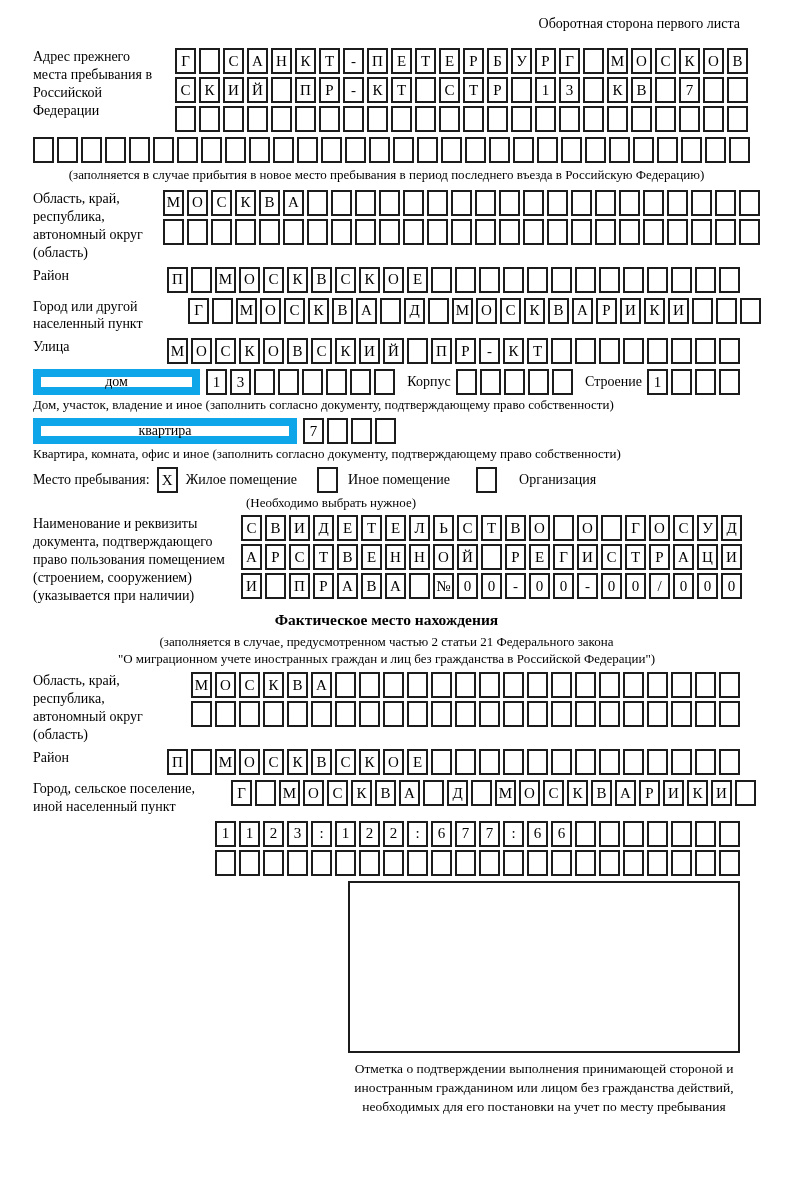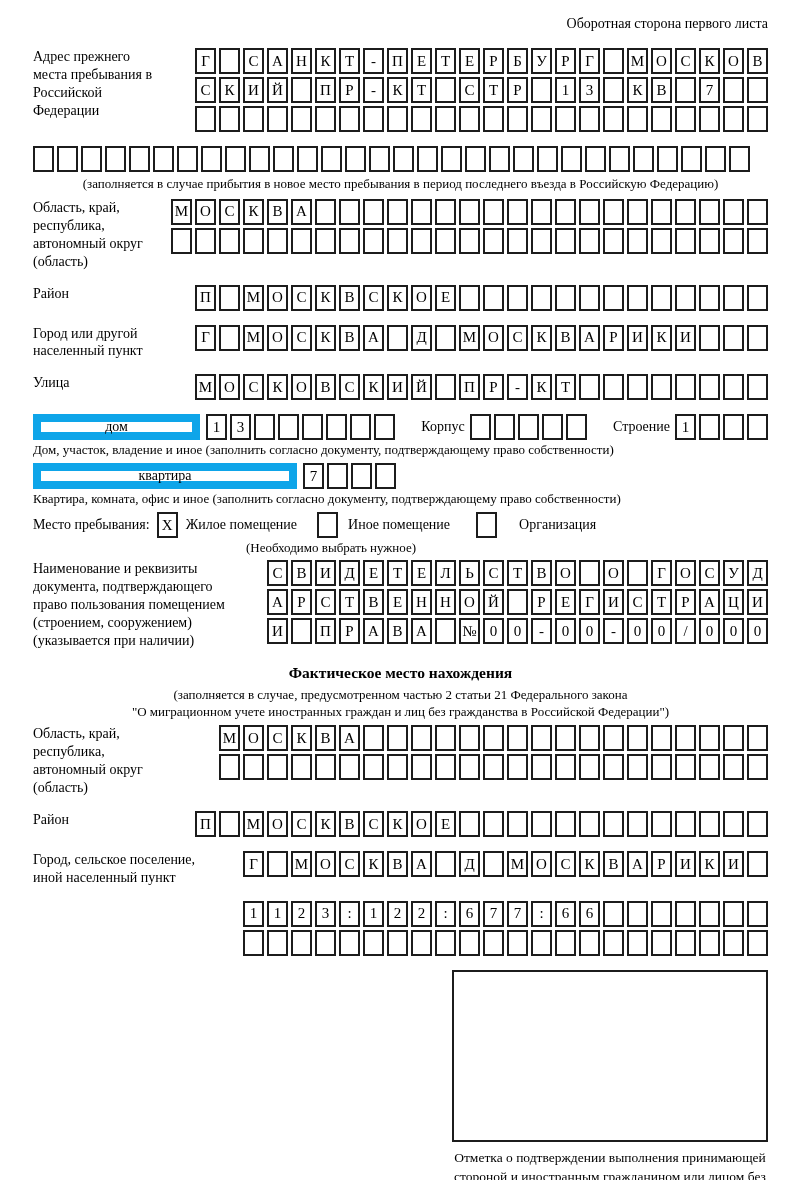--- a/index.html
+++ b/index.html
@@ -1,25 +1,25 @@
 <!DOCTYPE html>
 <html><head>
 <meta charset="utf-8">
 <style>
   * { margin:0; padding:0; box-sizing:border-box; }
   html,body { background:#fff; }
   .page {
     width:800px; height:1180px; overflow:hidden;
-    padding:16px 32px 0 33px;
+    padding:16px 60px 0 33px;
     background:#fff; color:#000;
     font-family:"Liberation Serif","DejaVu Serif",serif;
   }
   .header-note { text-align:right; font-size:14px; margin-bottom:16px; }
 
-  .form-row { display:flex; align-items:flex-start; margin-bottom:14px; }
+  .form-row { display:flex; align-items:flex-start; margin-bottom:5px; }
   .flabel { font-size:14px; line-height:1.28; padding-right:8px; flex:none; }
   .lw140 { width:142px; }
   .lw130 { width:130px; }
   .lw120 { width:120px; }
   .lw155 { width:155px; }
   .lw205 { width:208px; }
   .lw195 { width:198px; }
 
   .cellrow { display:flex; gap:3px; margin-left:auto; flex:none; }
   .cells-col { display:flex; flex-direction:column; gap:3px; margin-left:auto; }
@@ -47,21 +47,21 @@
   .inline-label { font-size:14px; flex:none; padding:0 5px; }
   .spacer { flex:1; }
 
   .stay-row { display:flex; align-items:center; margin:4px 0 2px 0; font-size:14px; }
   .stay-note { font-size:13px; margin:2px 0 4px 213px; }
 
   .actual-note { text-align:center; font-size:13px; line-height:1.3; }
   .actual-notes-wrap { margin-bottom:5px; }
 
   .bottom-block { display:flex; justify-content:flex-end; margin-top:4px; }
-  .stamp-col { width:316px; }
+  .stamp-col { width:392px; }
   .stamp-box { height:172px; border:2px solid #1c1c1c; }
   .stamp-note { font-size:13.5px; line-height:1.4; text-align:center; margin-top:7px; }
 </style>
 </head>
 <body>
 
 <div class="page">
 
   <div class="header-note">Оборотная сторона первого листа</div>
 

